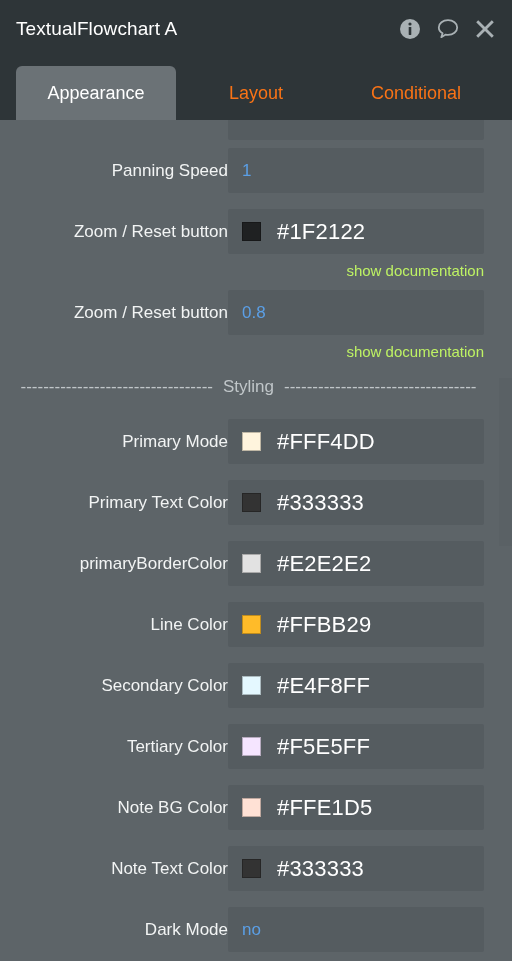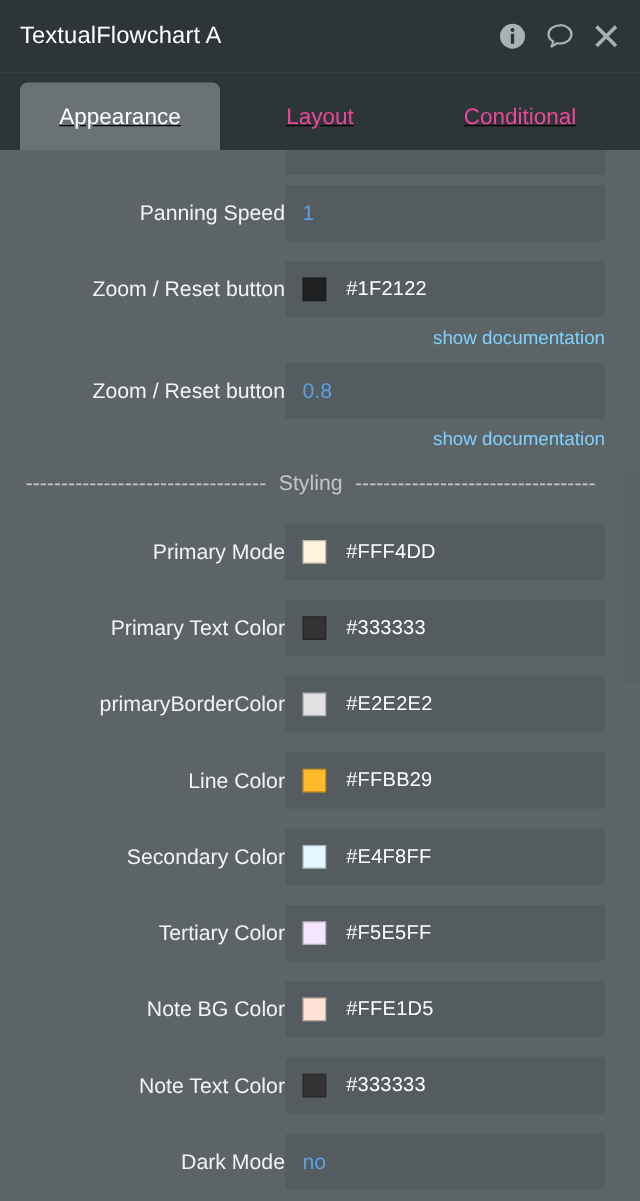--- a/index.html
+++ b/index.html
@@ -59,29 +59,28 @@
 
   
   .tabstrip {
     position: relative;
     height: 62px;
     background: #2e3538;
     display: flex;
     align-items: flex-end;
     padding-left: 16px;
     box-sizing: border-box;
-    text-decoration: underline;
   }
   .tab {
     height: 54px;
     min-width: 160px;
     display: flex;
     align-items: center;
     justify-content: center;
-    color: #ec4899;
+    color: #f97316;
     font-size: 18px;
     box-sizing: border-box;
     padding: 0 22px;
     background: transparent;
     border-radius: 6px 6px 0 0;
     user-select: none;
   }
   .tab.active {
     background: #6b7276;
     color: #ffffff;
@@ -139,33 +138,33 @@
   .swatch {
     width: 19px;
     height: 19px;
     flex: 0 0 auto;
     border: 1px solid rgba(0,0,0,0.25);
     box-sizing: border-box;
     margin-right: 16px;
   }
   .value-hex {
     color: #ffffff;
-    font-size: 16px;
+    font-size: 22px;
     letter-spacing: 0.2px;
   }
 
   .doc-row {
     height: 20px;
     display: flex;
     justify-content: flex-end;
     padding-right: 13px;
     box-sizing: border-box;
   }
   .doc-link {
-    color: #7dd3fc;
+    color: #bef264;
     font-size: 15px;
     cursor: pointer;
     white-space: nowrap;
   }
 
   .divider-row {
     height: 48px;
     display: flex;
     align-items: center;
     justify-content: center;

